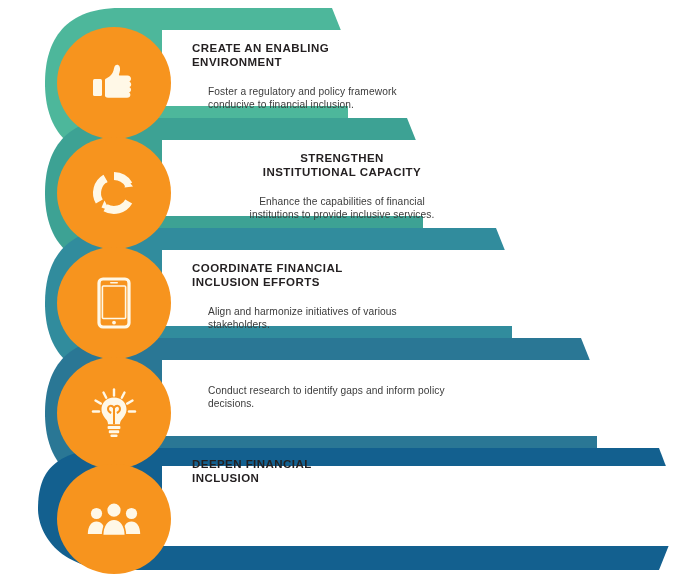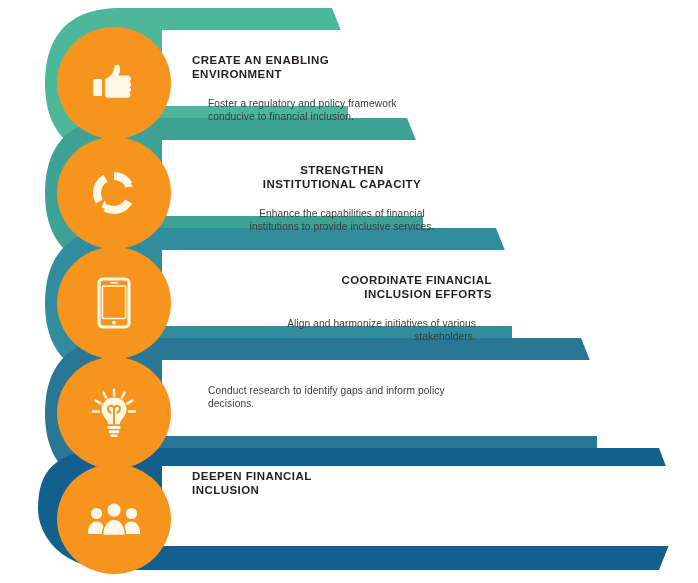--- a/index.html
+++ b/index.html
@@ -60,21 +60,21 @@
     pointer-events: auto;
   }
   .txt .title {
     font-family: "Liberation Sans", sans-serif;
     font-weight: bold;
     font-size: 11.5px;
     line-height: 13.5px;
     letter-spacing: 0.45px;
     color: #231f20;
     text-transform: uppercase;
-    margin: 16px 0 9px 0;
+    margin: 4px 0 9px 0;
     white-space: pre-line;
   }
   .txt .desc {
     font-family: "Liberation Sans", sans-serif;
     font-weight: normal;
     font-size: 10.2px;
     line-height: 13px;
     letter-spacing: 0.1px;
     color: #3b3b3b;
     margin: 16px;
@@ -241,21 +241,21 @@
 conducive to financial inclusion.</p>
   </div>
 
   <div class="txt" style="left:192px; top:148px; width:300px;text-align:center;">
     <p class="title">STRENGTHEN
 INSTITUTIONAL CAPACITY</p>
     <p class="desc">Enhance the capabilities of financial
 institutions to provide inclusive services.</p>
   </div>
 
-  <div class="txt" style="left:192px; top:258px; width:300px;text-align:right;">
+  <div class="txt" style="left:192px; top:258px; width:300px;">
     <p class="title">COORDINATE FINANCIAL
 INCLUSION EFFORTS</p>
     <p class="desc">Align and harmonize initiatives of various
 stakeholders.</p>
   </div>
 
   <div class="txt" style="left:192px; top:368px; width:340px;">
     <p class="desc">Conduct research to identify gaps and inform policy
 decisions.</p>
   </div>

